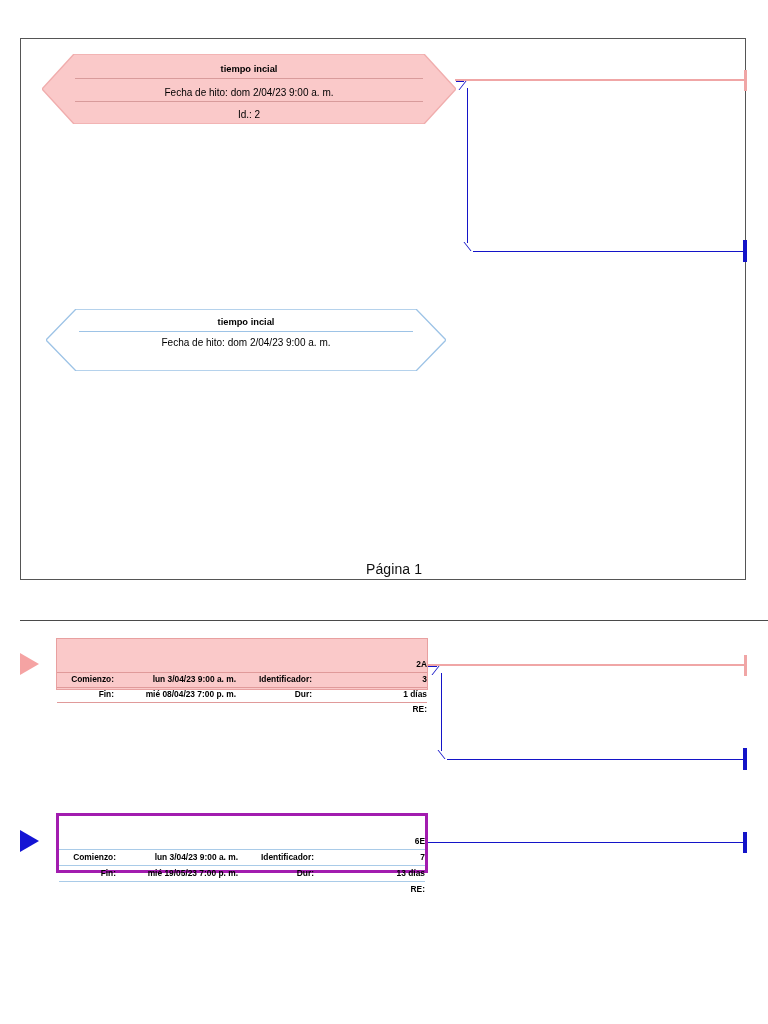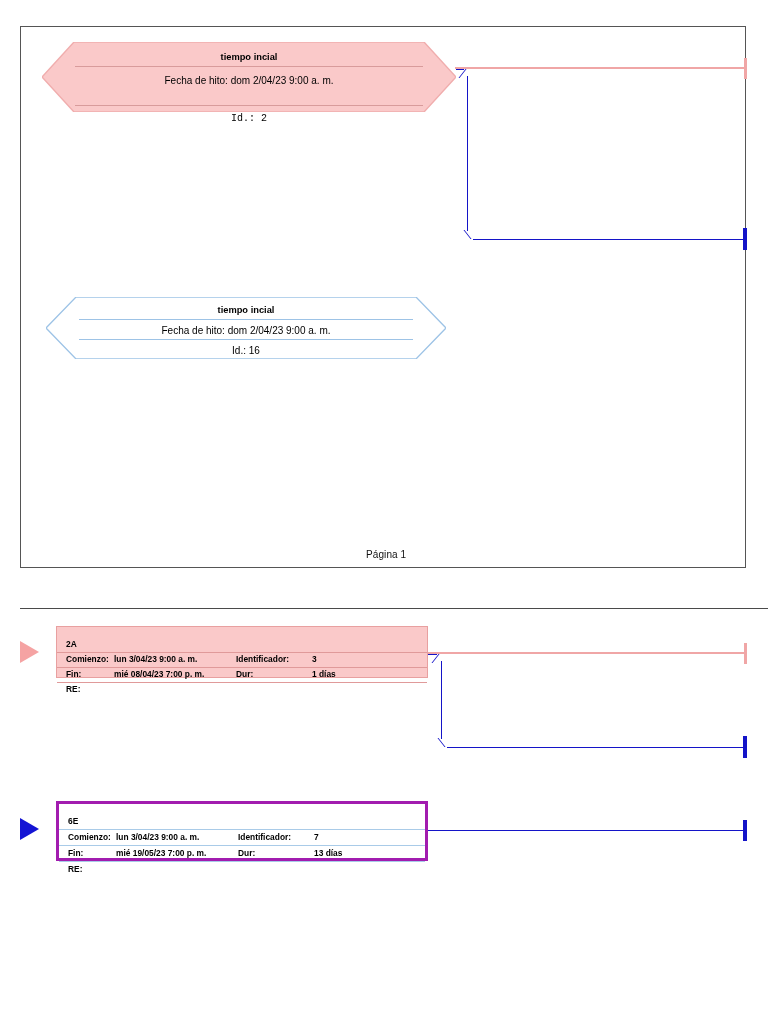--- a/index.html
+++ b/index.html
@@ -12,21 +12,21 @@
     width: 768px;
     height: 1024px;
     position: relative;
     font-family: "Liberation Sans", sans-serif;
     overflow: hidden;
     -webkit-font-smoothing: antialiased;
   }
 
   .canvas {
     position: absolute;
-    left: 0; top: 4px;
+    left: 0; top: 16px;
     width: 768px;
     height: 776px;
   }
 
   
   .page-frame {
     position: absolute;
     box-sizing: border-box;
   }
   #page1-frame {
@@ -41,21 +41,21 @@
     position: absolute;
     left: 20px;
     top: 604px;
     width: 748px;
     height: 0;
     border-top: 1.6px solid #4a4a4a;
   }
 
   .page-label {
     position: absolute;
-    font-size: 10px;
+    font-size: 14px;
     color: #111111;
     letter-spacing: .1px;
     white-space: nowrap;
   }
   #page1-label {
     left: 366px;
     top: 545px;
   }
 
   
@@ -105,22 +105,21 @@
   #milestone-start .ms-row { padding-top: 2px; }
   #milestone-start .r1 { height: 24px; line-height: 26px; }
   #milestone-start .r2 {
     height: 23px; line-height: 23px;
     border-top: 1px solid #d89b9b;
     margin: 0 33px;
   }
   #milestone-start .r3 {
     height: 20px; line-height: 21px;
     border-top: 1px solid #d89b9b;
-    margin: 16px 33px;
-    font-family: Liberation Mono, monospace;
+    margin: 0 33px;
   }
 
   
   #milestone-end {
     left: 46px;
     top: 293px;
     width: 400px;
     height: 62px;
   }
   #milestone-end .ms-row { padding-top: 1px; }
@@ -133,21 +132,22 @@
   #milestone-end .r3 {
     height: 19px; line-height: 20px;
     border-top: 1px solid #9dc3e6;
     margin: 0 33px;
   }
 
   
   .task-box {
     position: absolute;
     box-sizing: border-box;
-    padding: 11px 0 0 0;
+    padding: 19px 0 0 0;
+    text-align: right;
   }
   .task-box.critical {
     background: #fac9c9;
     border: 1px solid #e8a0a0;
   }
   .task-box.normal {
     background: #ffffff;
     border: 3px solid #a21caf;
   }
   .tb-name {
@@ -287,21 +287,20 @@
   <div class="conn-h" id="c1-blue-h2"></div>
   <div class="cap" id="c1-blue-cap"></div>
 
   <div class="milestone" id="milestone-end">
     <svg class="hex-bg" viewBox="0 0 400 62" preserveAspectRatio="none">
       <polygon points="30,0 370,0 400,31 370,62 30,62 0,31" fill="#FFFFFF" stroke="#9DC3E6" stroke-width="1.3"></polygon>
     </svg>
     <div class="ms-content">
       <div class="ms-row ms-title r1">tiempo incial</div>
       <div class="ms-row ms-line r2">Fecha de hito: dom 2/04/23 9:00 a. m.</div>
-      <div class="ms-row ms-line r3">Id.: 16</div>
     </div>
   </div>
 
   <div class="page-label" id="page1-label">Página 1</div>
 
   <div id="page2-top-rule"></div>
 
   <div class="tri" id="arrow-2a"></div>
 
   <div class="task-box critical" id="task-2a">

